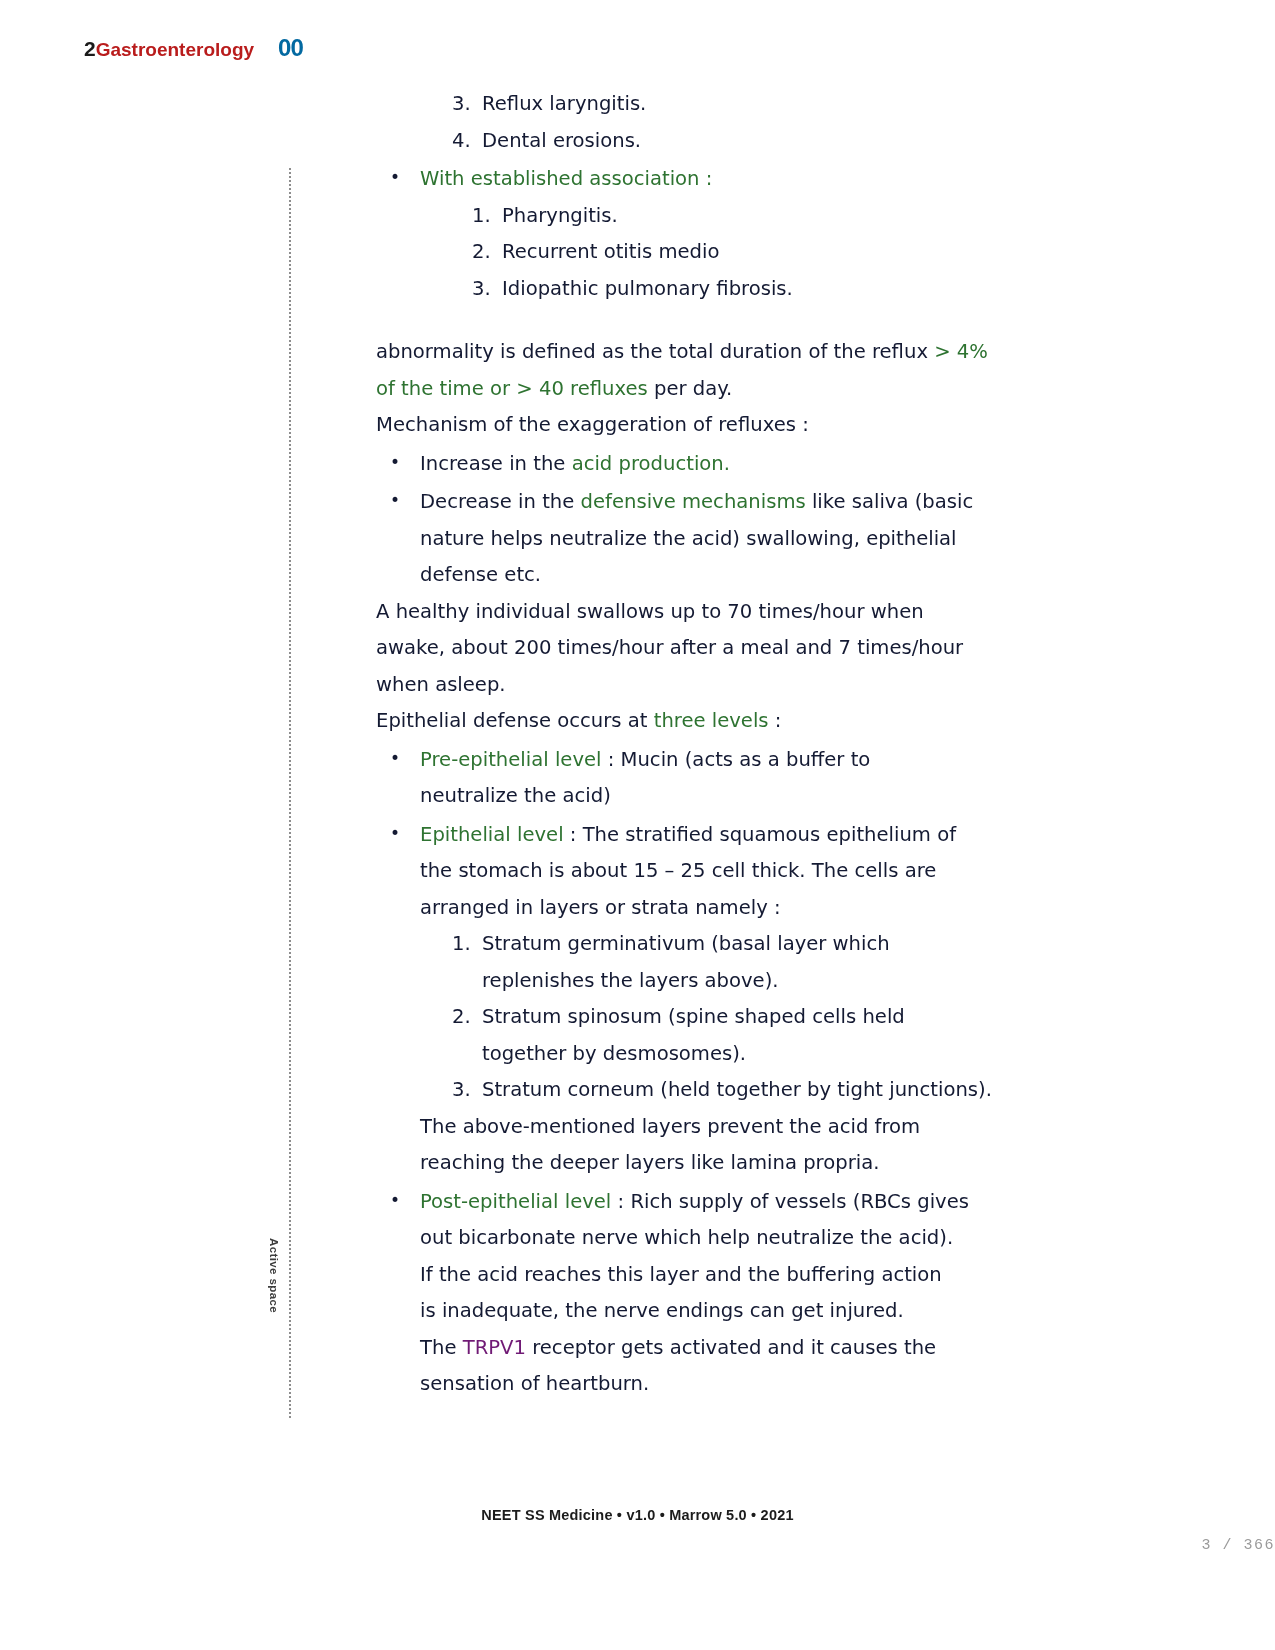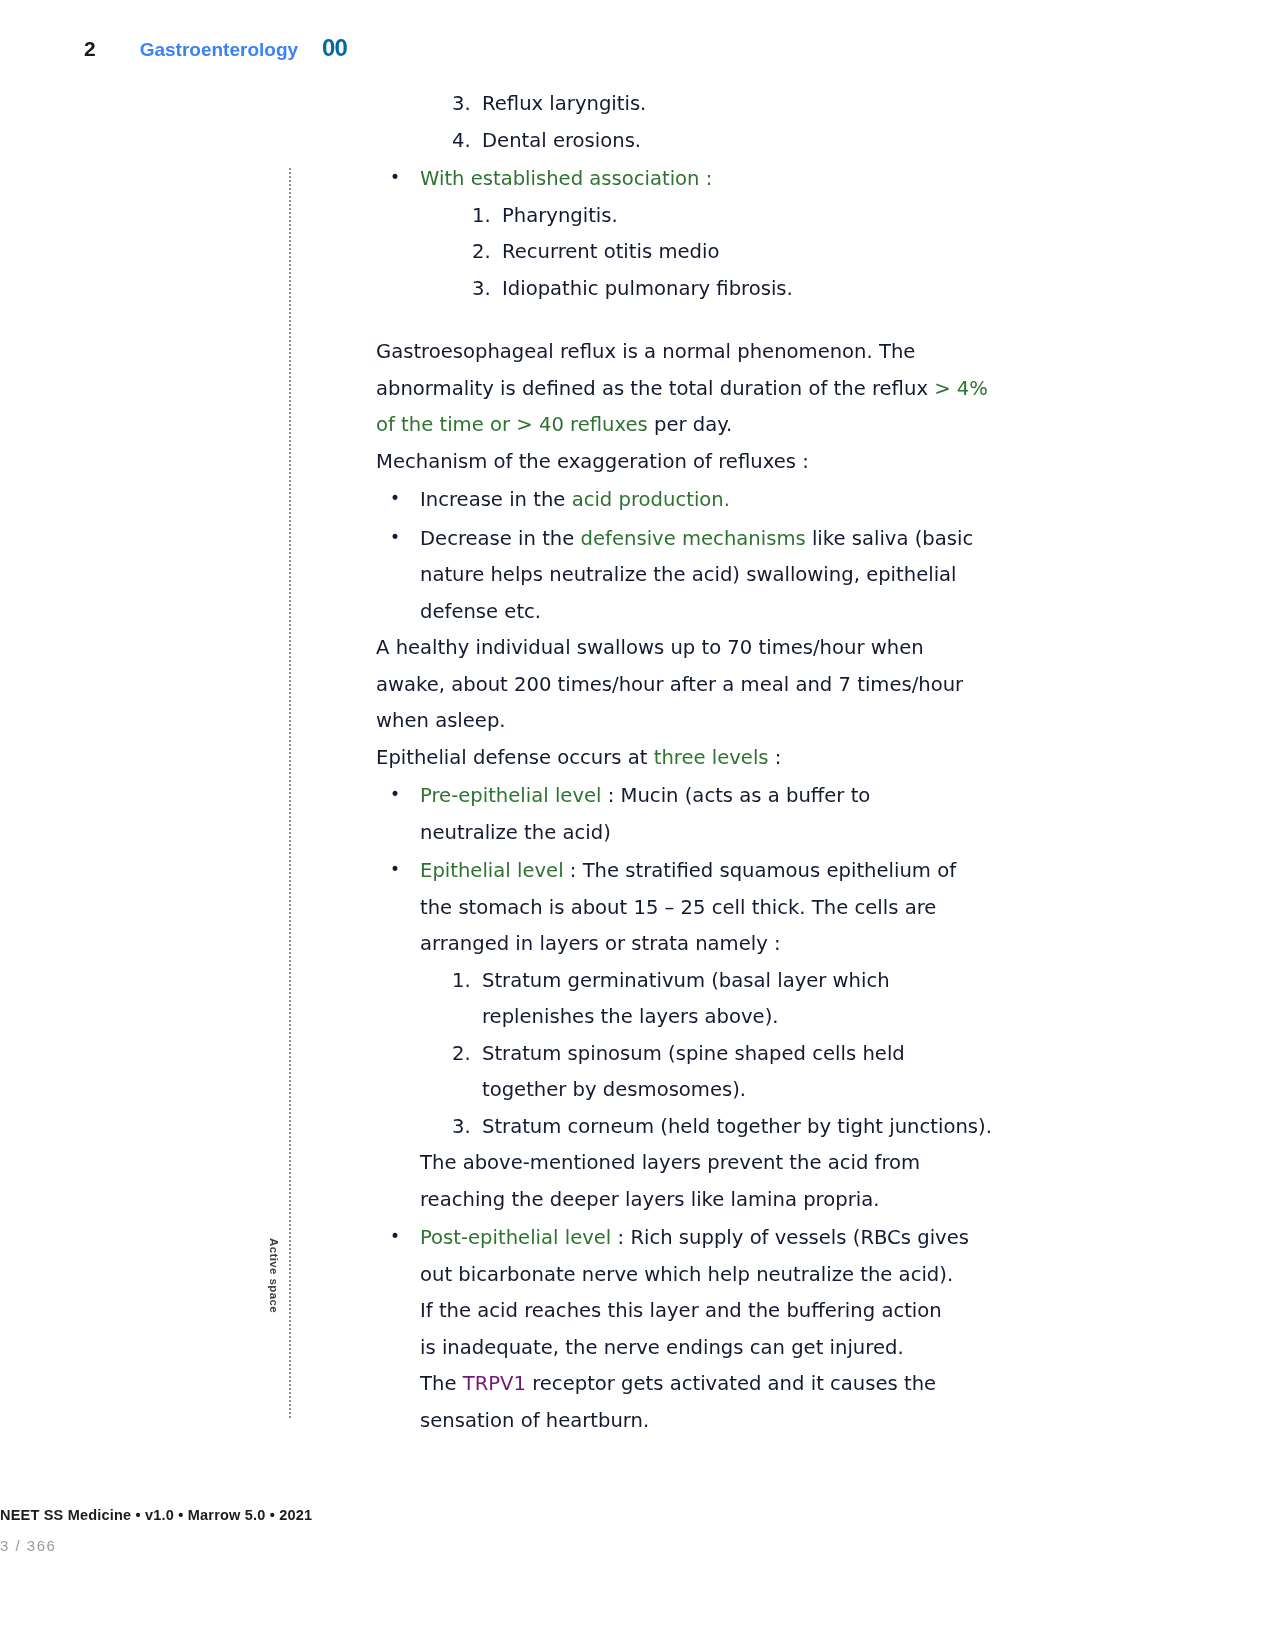--- a/index.html
+++ b/index.html
@@ -33,22 +33,21 @@
     font-family: "Liberation Sans", sans-serif;
     font-size: 21px;
     font-weight: bold;
     color: #1a1a1a;
     letter-spacing: 0px;
   }
   .hdr-title {
     font-family: "Liberation Sans", sans-serif;
     font-size: 19px;
     font-weight: bold;
-    color: #3b82f6;
-    margin-left: 44px;
+    color: #b91c1c;
   }
   .hdr-code {
     font-family: "Liberation Sans", sans-serif;
     font-size: 24px;
     font-weight: bold;
     color: #0369a1;
     margin-left: 24px;
     letter-spacing: -1px;
   }
 
@@ -110,34 +109,34 @@
   .green { color: #2e7331; }
   .red   { color: #701a75; }
   .gap-md { height: 27px; }
 
   
   .footer {
     position: absolute;
     left: 0;
     right: 0;
     top: 1507px;
-    text-align: left;
+    text-align: center;
     font-family: "Liberation Sans", sans-serif;
     font-size: 14.5px;
     font-weight: bold;
     color: #1c1c1c;
     letter-spacing: 0.2px;
   }
   .pagenum {
     position: absolute;
     left: 0;
     right: 0;
     top: 1537px;
-    text-align: left;
-    font-family: Liberation Sans, sans-serif;
+    text-align: right;
+    font-family: Liberation Mono, monospace;
     font-size: 15px;
     color: #9a9a9a;
     letter-spacing: 1.5px;
   }
 </style>
 </head>
 <body>
 
 <div class="page">
 
@@ -168,23 +167,20 @@
     <div class="line ind-num1">
       <span class="marker">2.</span><span>Recurrent otitis medio</span>
     </div>
     <div class="line ind-num1">
       <span class="marker">3.</span><span>Idiopathic pulmonary fibrosis.</span>
     </div>
 
     <div class="gap-md"></div>
 
     <div class="line ind-flush">
-      <span>Gastroesophageal reflux is a normal phenomenon. The</span>
-    </div>
-    <div class="line ind-flush">
       <span>abnormality is defined as the total duration of the reflux </span><span class="green">&gt; 4%</span>
     </div>
     <div class="line ind-flush">
       <span class="green">of the time or &gt; 40 refluxes</span><span> per day.</span>
     </div>
 
     <div class="line ind-flush">Mechanism of the exaggeration of refluxes :</div>
 
     <div class="line ind-bul1-cont" style="padding-left:44px">
       <span class="bullet-dot" style="margin-left:-30px">•</span><span>Increase in the </span><span class="green">acid production.</span>

